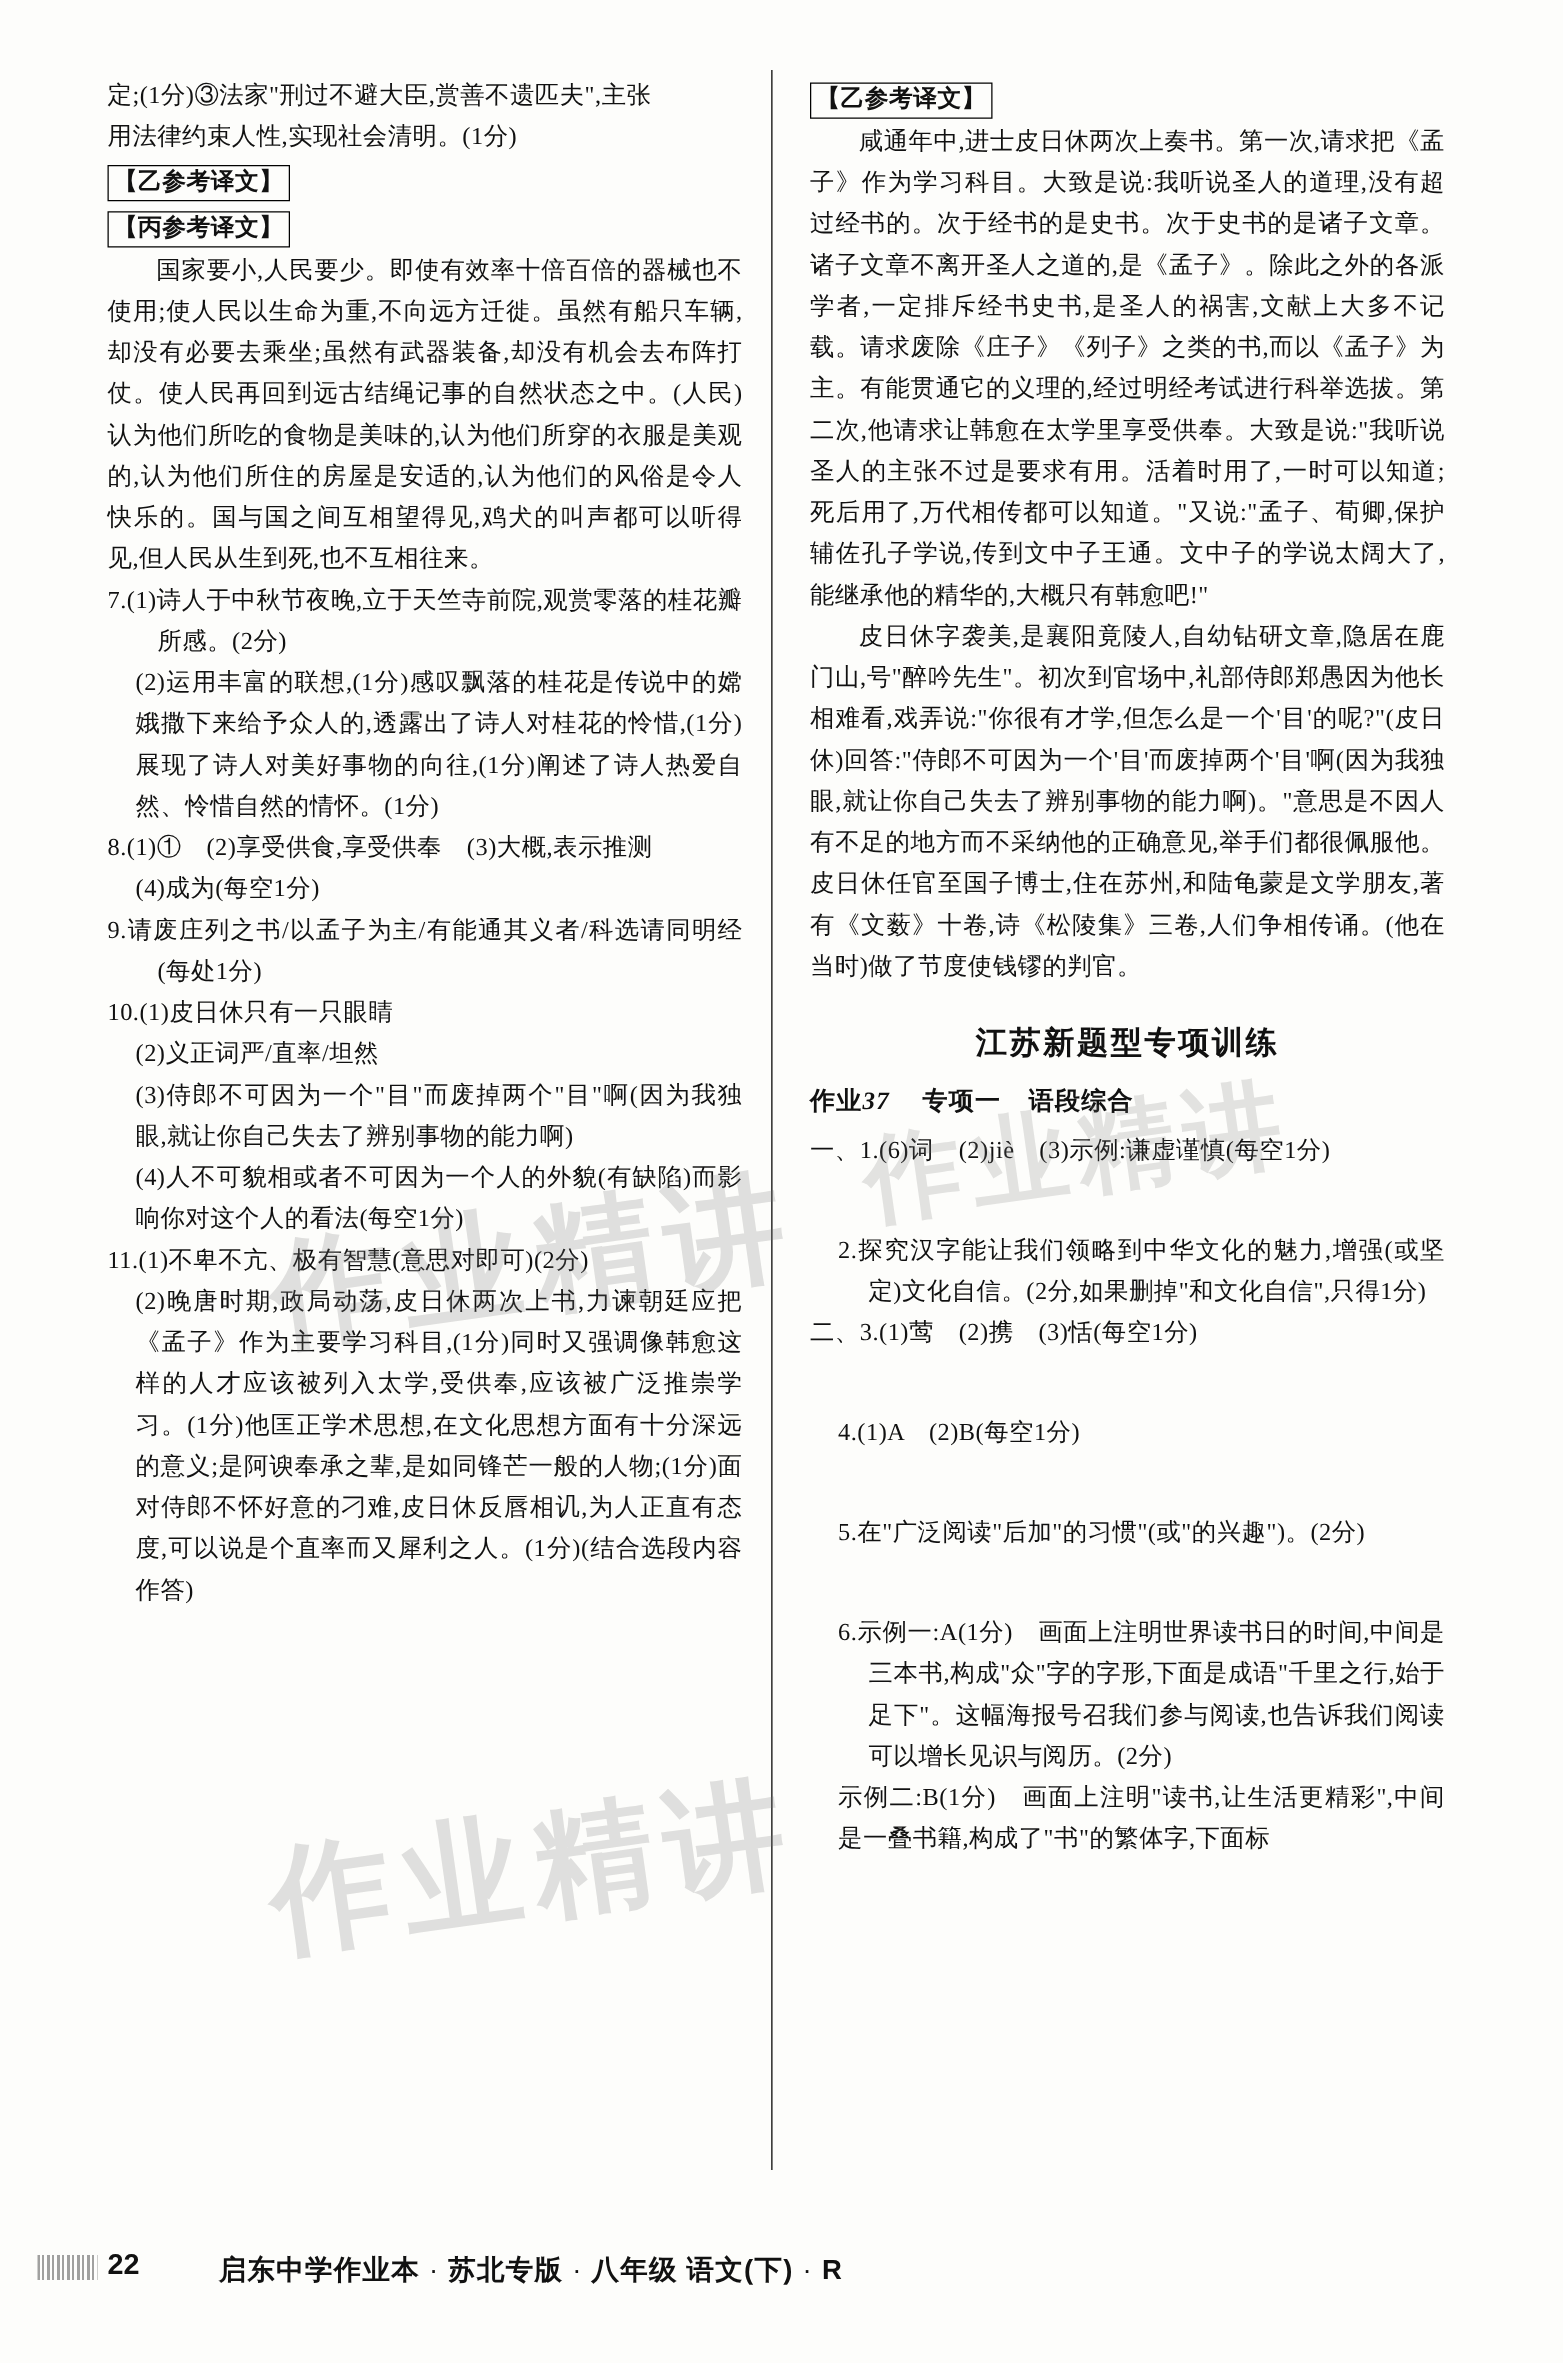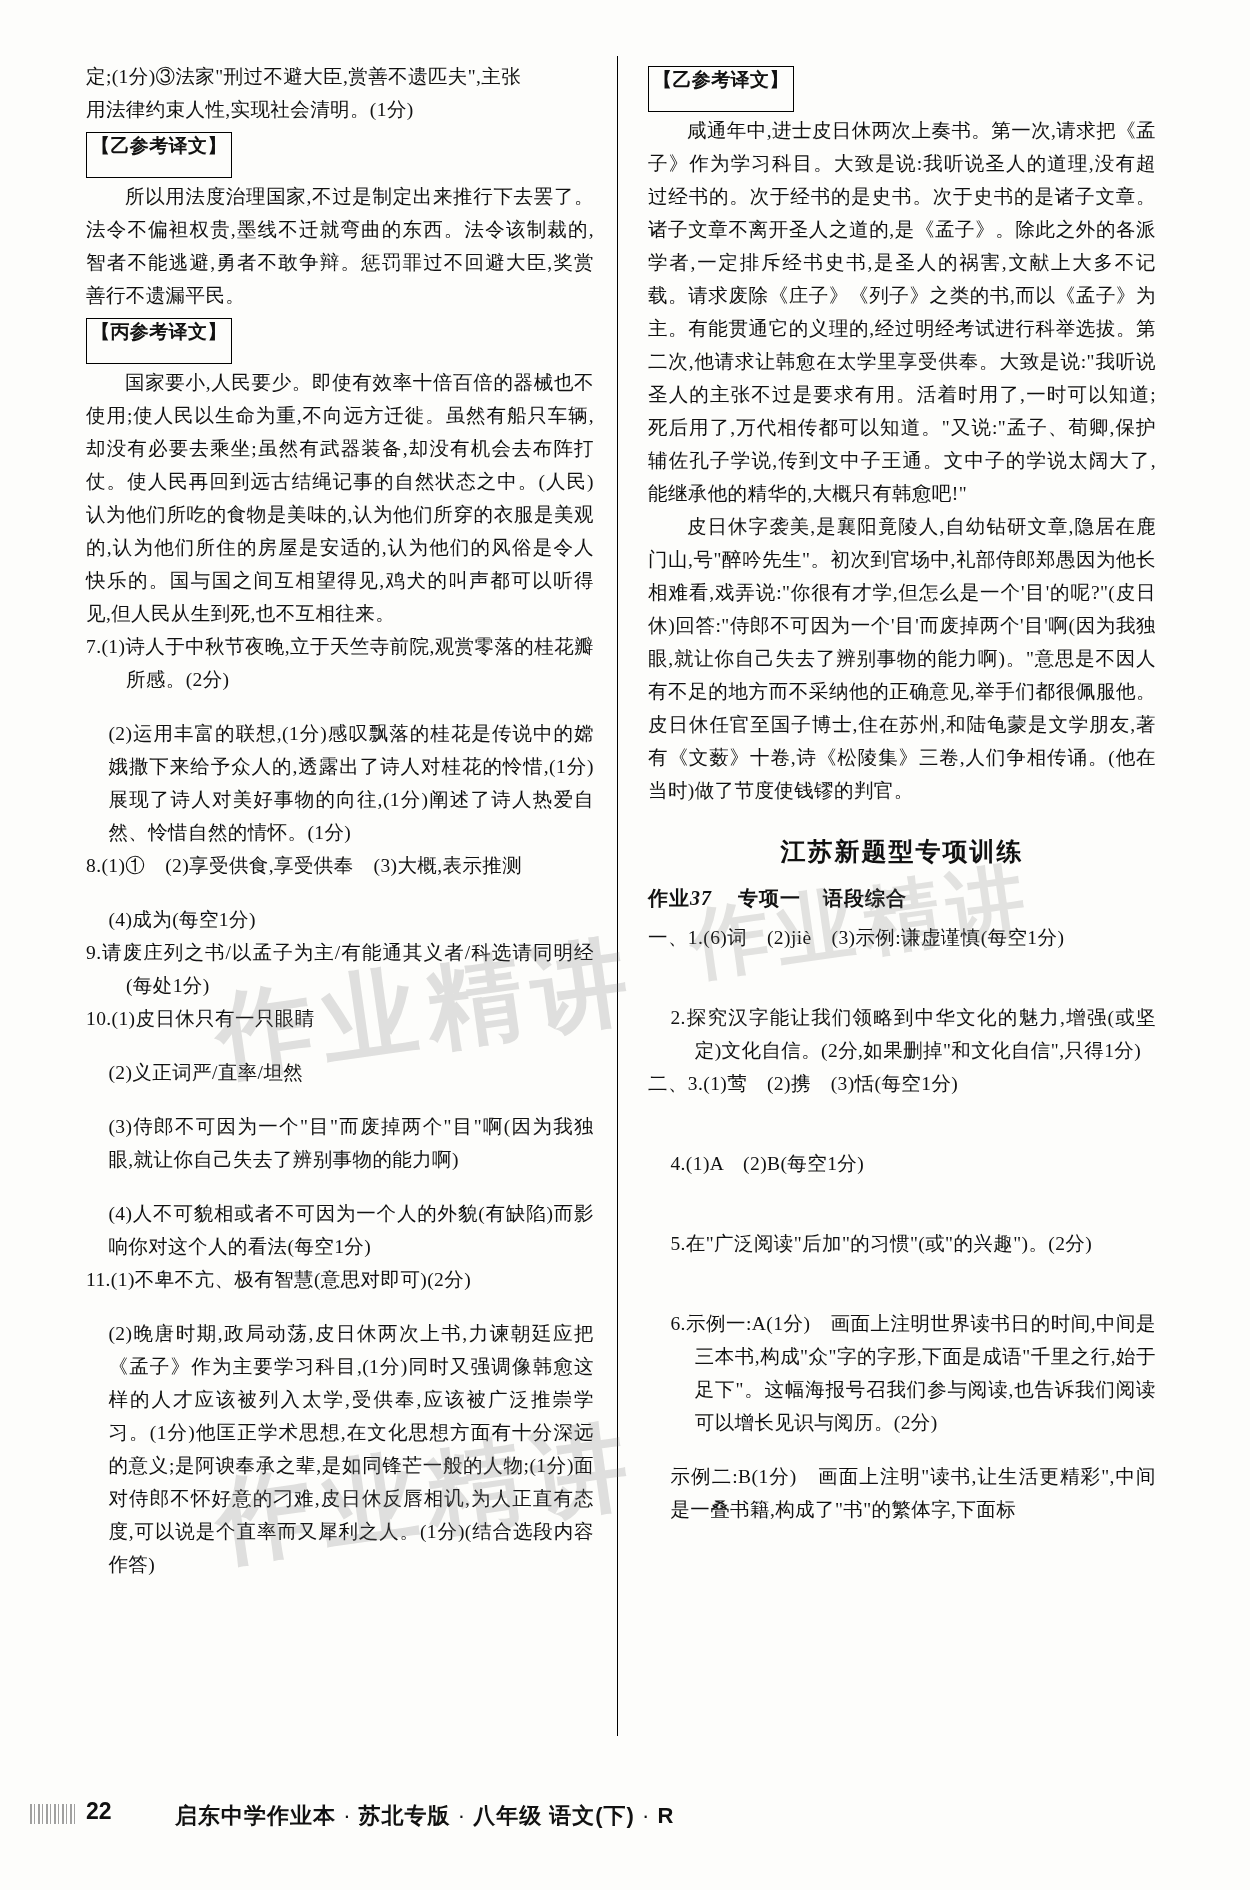--- a/index.html
+++ b/index.html
@@ -48,31 +48,30 @@
   }
   .ind1 { text-indent: 0; }
   .ind2 { text-indent: 2em; }
   .hang {
     padding-left: 2.05em;
     text-indent: -2.05em;
   }
   .sub {
     padding-left: 1.15em;
     text-indent: 0;
-    margin-top: 21px;
   }
   .sub-h {
     padding-left: 2.4em;
     text-indent: -1.25em;
     margin-top: 47px;
   }
   .boxlabel {
     display: inline-block;
     border: 1.6px solid #000;
-    padding: 1px 4px 19px 4px;
+    padding: 1px 4px 2px 4px;
     line-height: 24px;
     font-size: 19px;
     margin: 6px 0 2px 0;
     font-family: "Liberation Serif", serif;
     font-weight: bold;
   }
   .translate-body {
     font-family: "Liberation Serif", serif;
   }
   .section-title {
@@ -168,21 +167,20 @@
   <div class="content">
 
     <div class="divider"></div>
 
     <div class="col col-left">
 
       <p class="ind1">定;(1分)③法家"刑过不避大臣,赏善不遗匹夫",主张</p>
       <p class="ind1">用法律约束人性,实现社会清明。(1分)</p>
 
       <p><span class="boxlabel">【乙参考译文】</span></p>
-      <p class="ind2 translate-body">所以用法度治理国家,不过是制定出来推行下去罢了。法令不偏袒权贵,墨线不迁就弯曲的东西。法令该制裁的,智者不能逃避,勇者不敢争辩。惩罚罪过不回避大臣,奖赏善行不遗漏平民。</p>
 
       <p><span class="boxlabel">【丙参考译文】</span></p>
       <p class="ind2 translate-body">国家要小,人民要少。即使有效率十倍百倍的器械也不使用;使人民以生命为重,不向远方迁徙。虽然有船只车辆,却没有必要去乘坐;虽然有武器装备,却没有机会去布阵打仗。使人民再回到远古结绳记事的自然状态之中。(人民)认为他们所吃的食物是美味的,认为他们所穿的衣服是美观的,认为他们所住的房屋是安适的,认为他们的风俗是令人快乐的。国与国之间互相望得见,鸡犬的叫声都可以听得见,但人民从生到死,也不互相往来。</p>
 
       <p class="hang"><span>7.</span><span>(1)诗人于中秋节夜晚,立于天竺寺前院,观赏零落的桂花瓣所感。(2分)</span></p>
       <p class="sub"><span>(2)运用丰富的联想,(1分)感叹飘落的桂花是传说中的嫦娥撒下来给予众人的,透露出了诗人对桂花的怜惜,(1分)展现了诗人对美好事物的向往,(1分)阐述了诗人热爱自然、怜惜自然的情怀。(1分)</span></p>
 
       <p class="hang"><span>8.</span><span>(1)①　(2)享受供食,享受供奉　(3)大概,表示推测</span></p>
       <p class="sub"><span>(4)成为(每空1分)</span></p>
 

